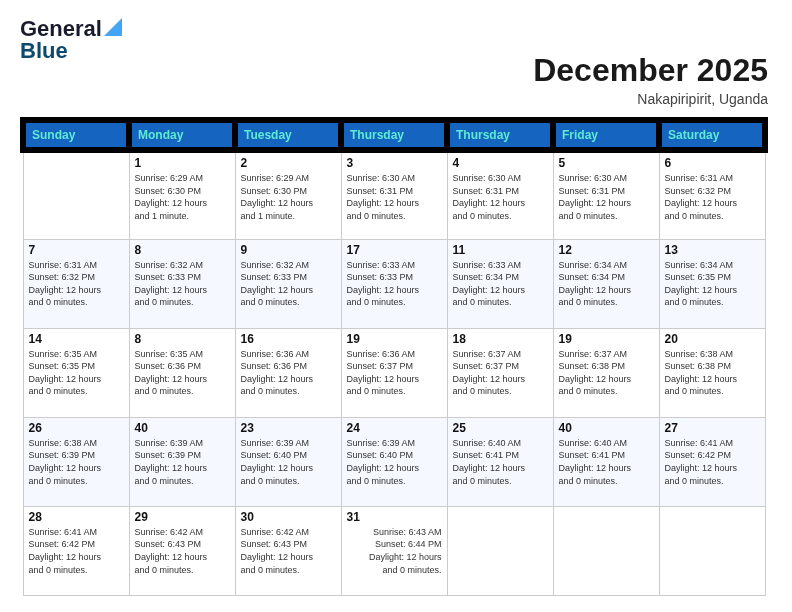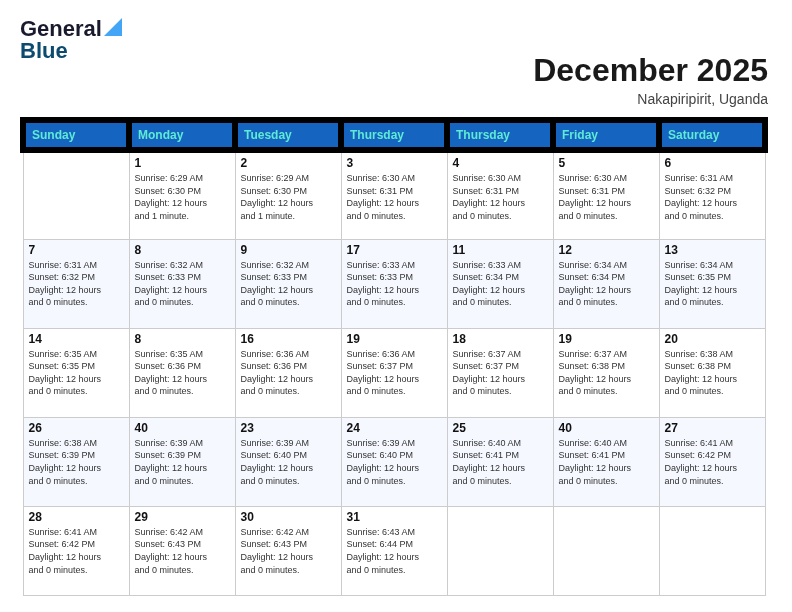--- a/index.html
+++ b/index.html
@@ -338,21 +338,21 @@
           </td>
           <td>
             <span class="day-num">30</span>
             <div class="cell-content" style="white-space: pre-line;">Sunrise: 6:42 AM
 Sunset: 6:43 PM
 Daylight: 12 hours
 and 0 minutes.</div>
           </td>
           <td>
             <span class="day-num">31</span>
-            <div class="cell-content" style="white-space: pre-line;">Sunrise: 6:43 AM
+            <div class="cell-content" style="white-space: pre-line; text-align: right;">Sunrise: 6:43 AM
 Sunset: 6:44 PM
 Daylight: 12 hours
 and 0 minutes.</div>
           </td>
           <td class="empty-cell"></td>
           <td class="empty-cell"></td>
           <td class="empty-cell"></td>
         </tr>
       </tbody>
   </table>

